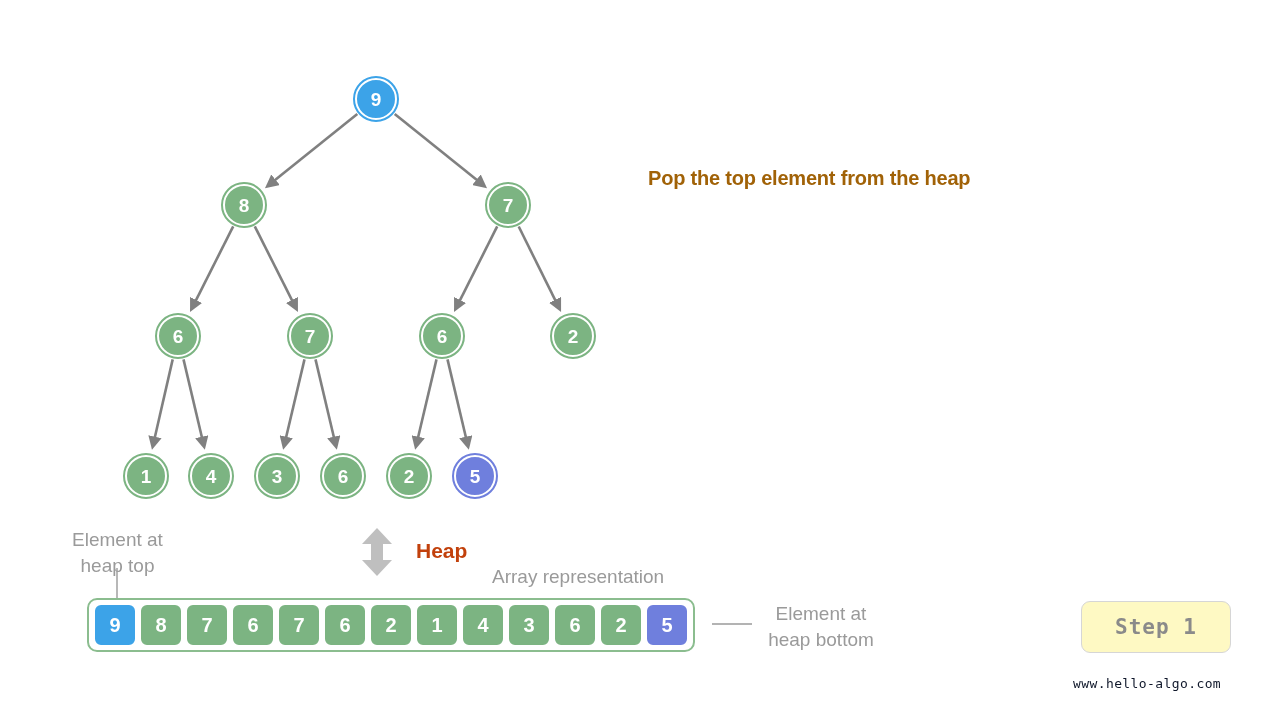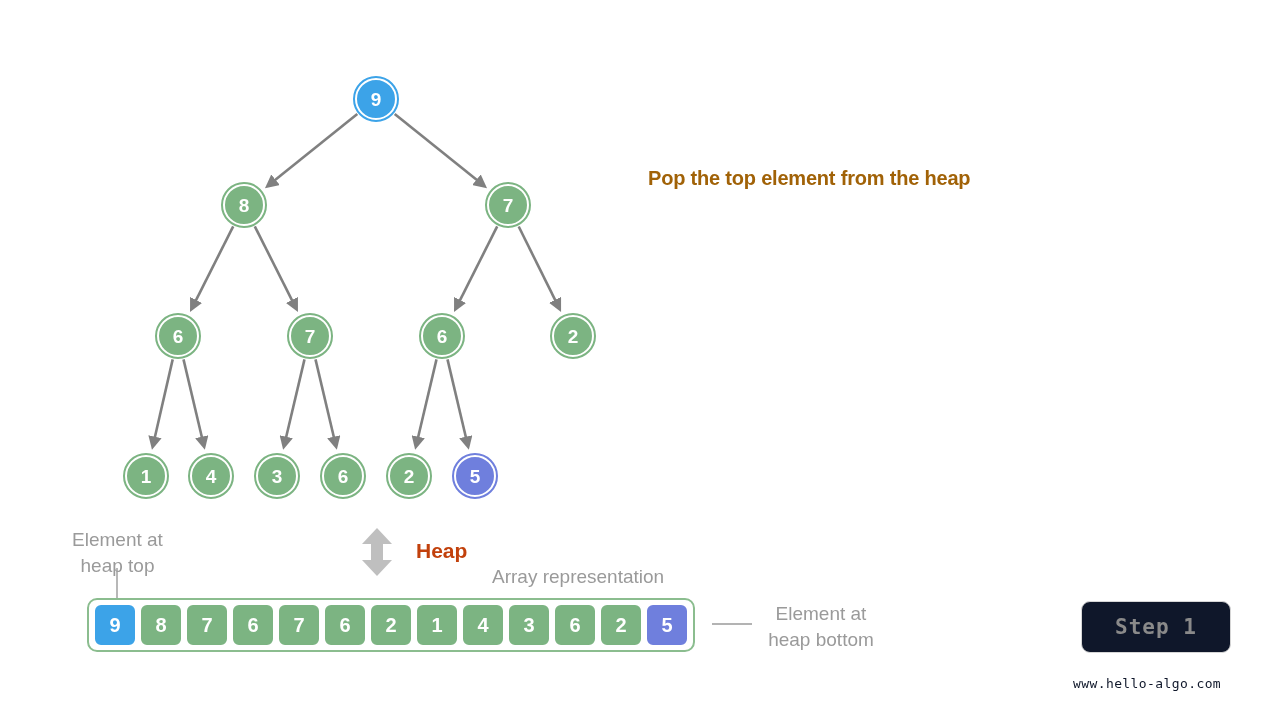--- a/index.html
+++ b/index.html
@@ -137,21 +137,21 @@
   
   #step-badge {
     position: absolute;
     left: 1081px;
     top: 601px;
     width: 150px;
     height: 52px;
     box-sizing: border-box;
     border: 1px solid #d6d6d6;
     border-radius: 9px;
-    background: #0f172a;
+    background: #fef9c3;
     display: flex;
     align-items: center;
     justify-content: center;
     font-family: "DejaVu Sans Mono", monospace;
     font-size: 21px;
     font-weight: 700;
     color: #8a8a8a;
     letter-spacing: 1px;
   }
 

